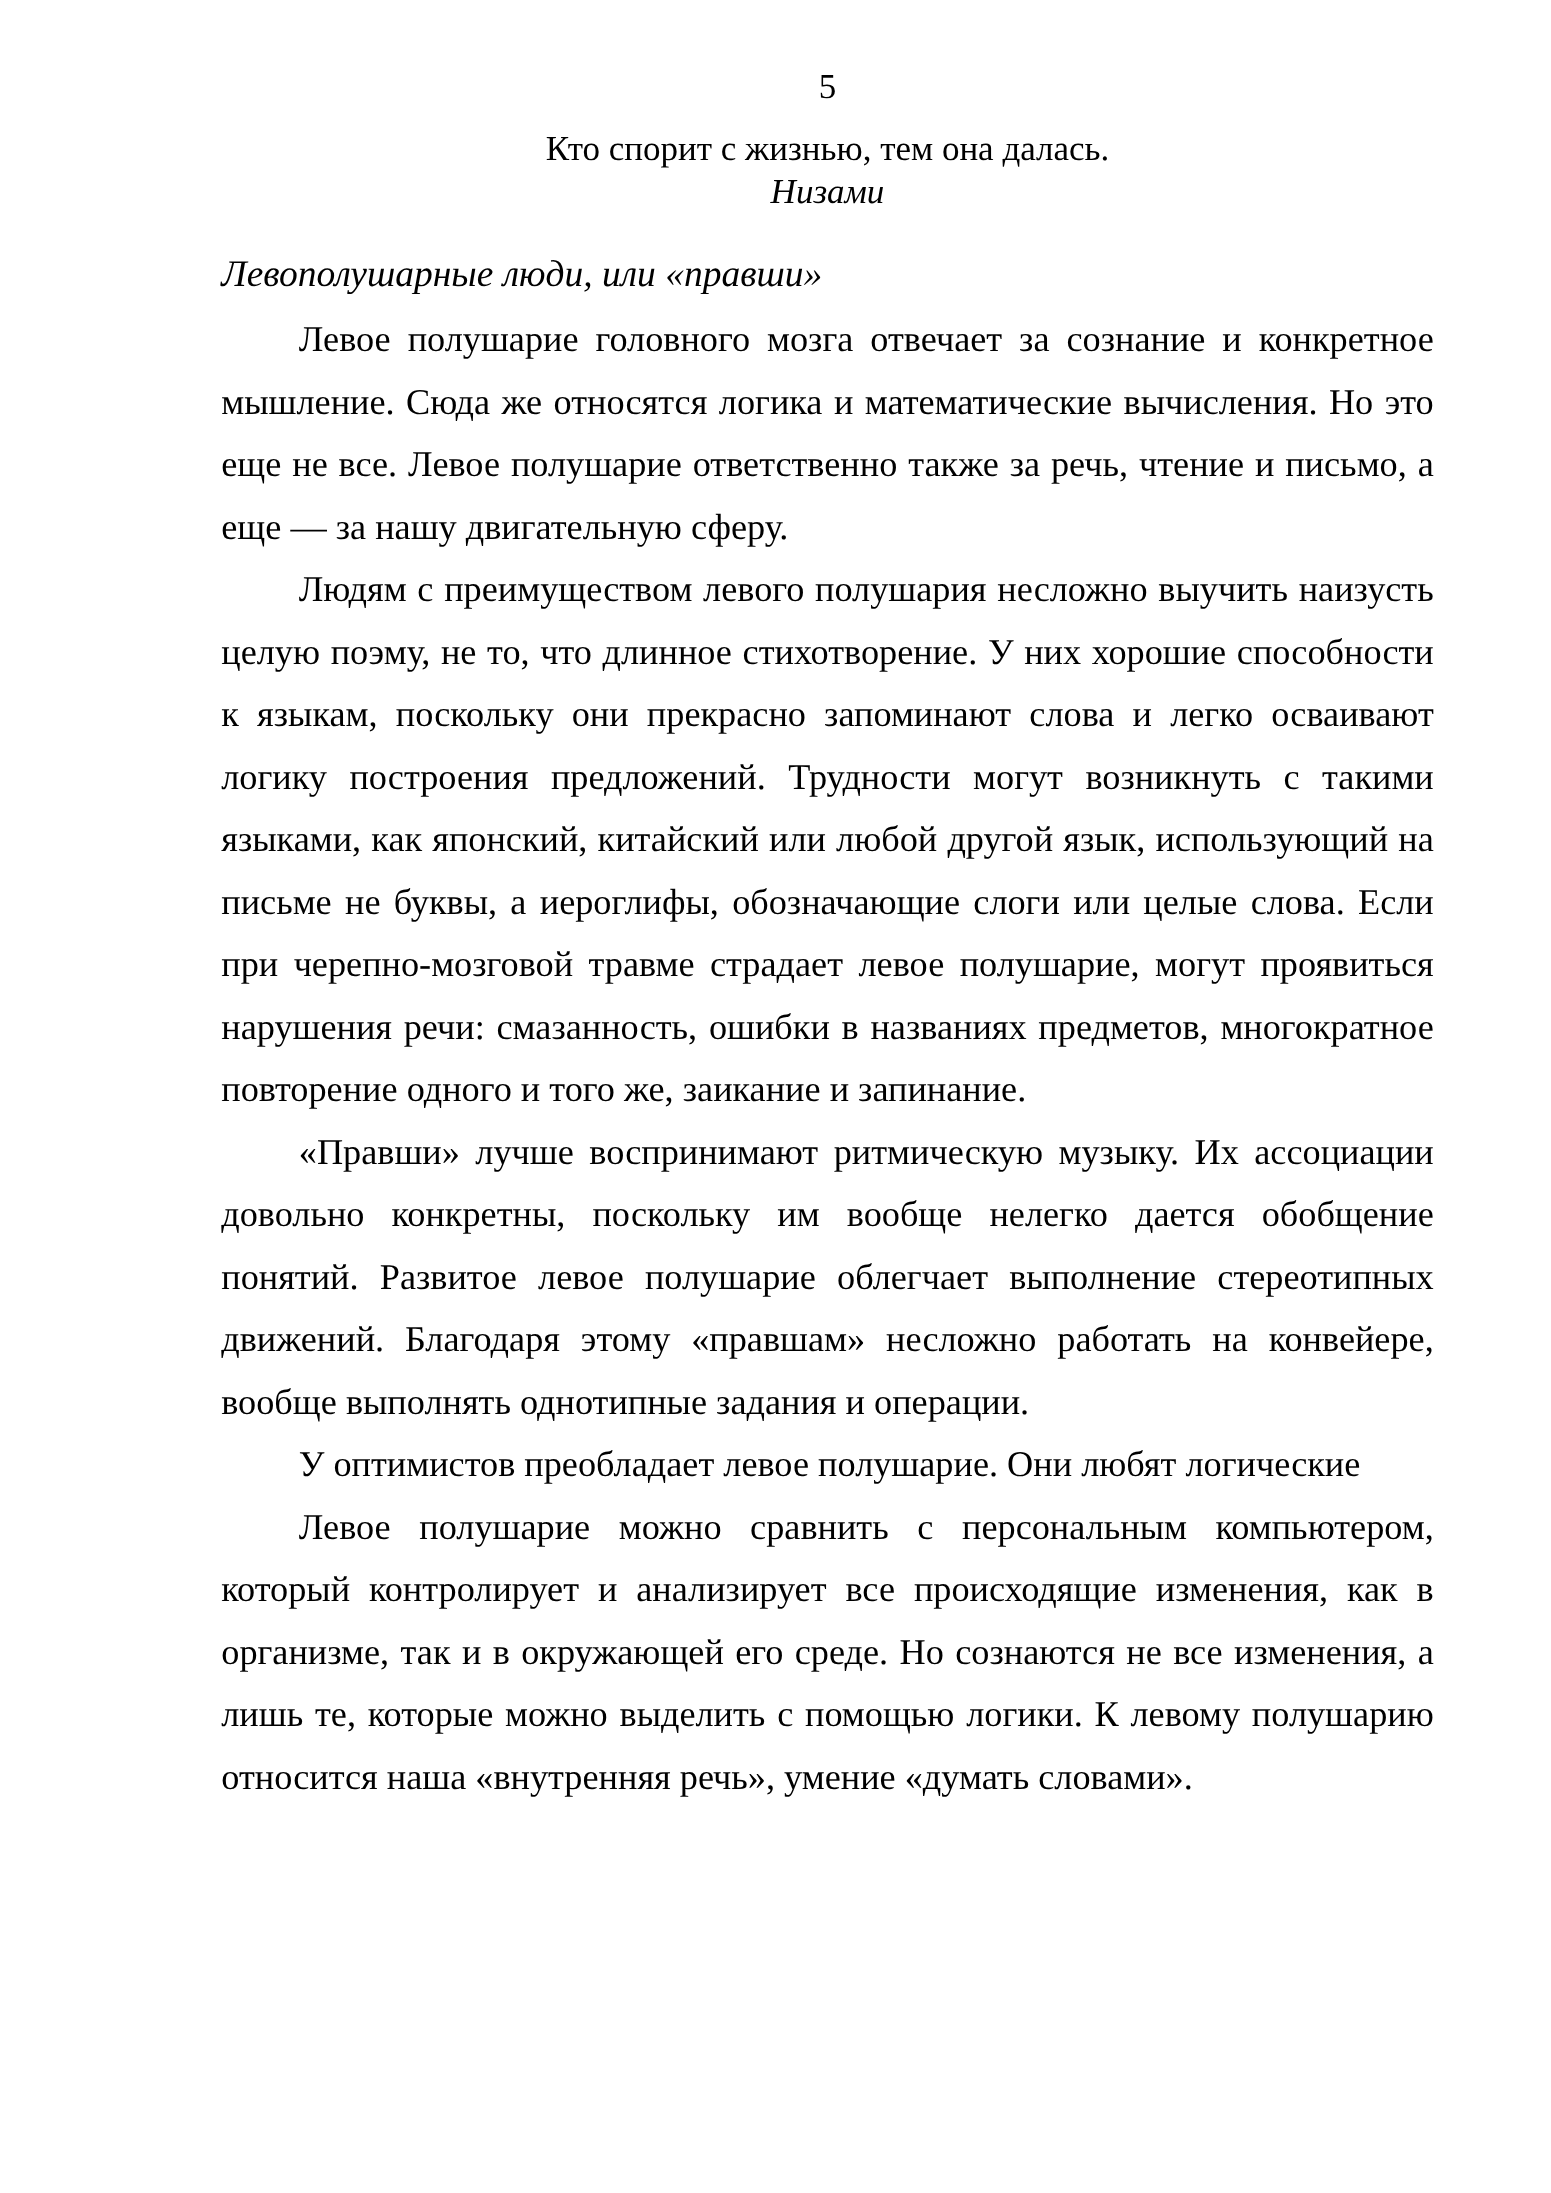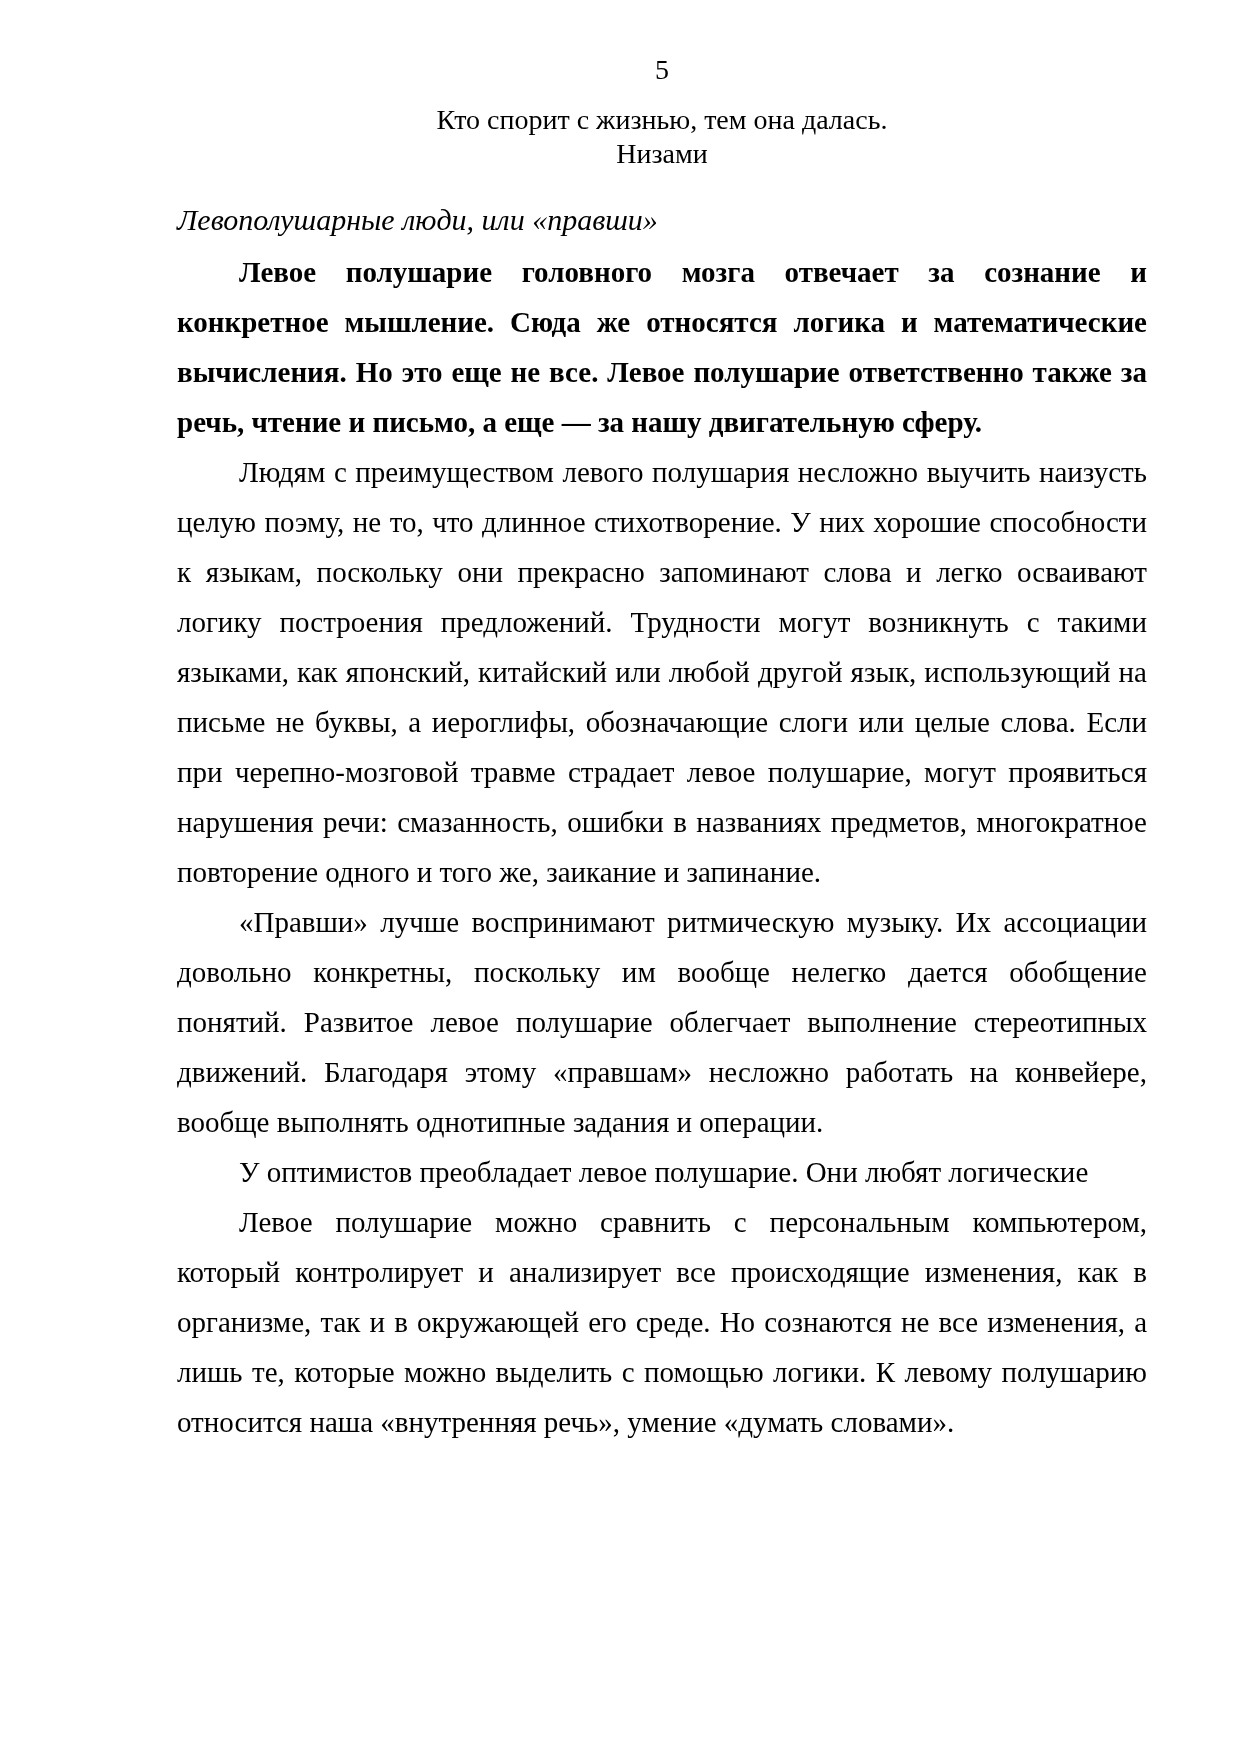--- a/index.html
+++ b/index.html
@@ -31,40 +31,41 @@
     line-height: 38px;
     text-align: center;
   }
   .epigraph {
     margin-top: 18px;
     font-size: 28px;
     line-height: 34px;
     text-align: center;
   }
   .epigraph .author {
+    font-style: italic;
   }
   .section-heading {
     margin: 30px 0 0 0;
     font-size: 30px;
     font-weight: normal;
     font-style: italic;
     line-height: 38px;
   }
   .body-text {
     margin-top: 8px;
   }
   .body-text p {
     margin: 0;
     font-size: 29px;
     line-height: 50px;
     text-align: justify;
     text-indent: 62px;
   }
   .body-text p.lead-bold {
-    font-weight: bold;
+    font-weight: normal;
   }
 </style>
 </head>
 <body>
 
 <div class="page">
 
   <div class="page-number">5</div>
 
 

